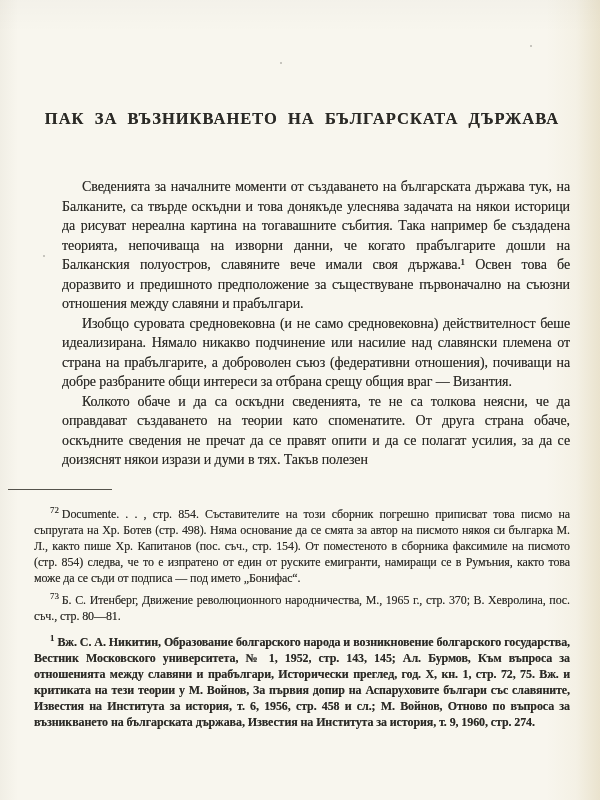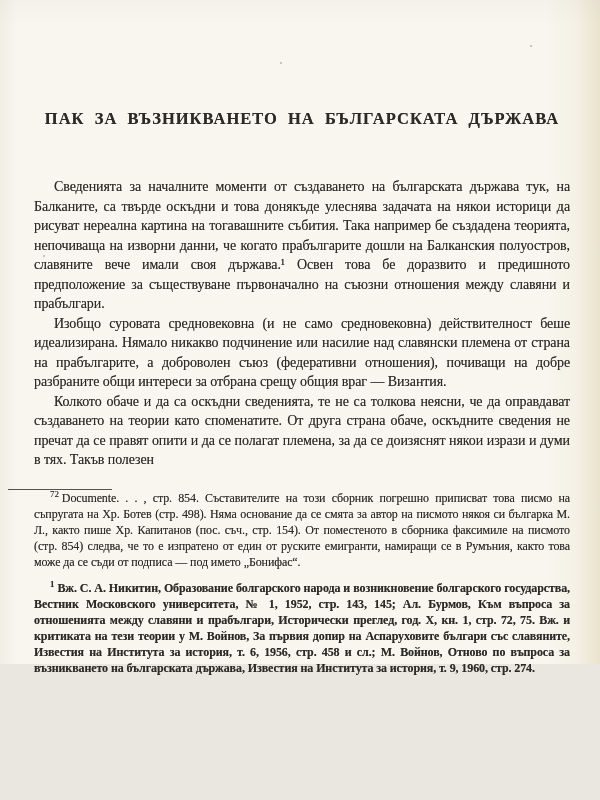--- a/index.html
+++ b/index.html
@@ -7,21 +7,21 @@
     --ink:#2b2a26;
   }
   html,body{margin:0;padding:0;}
   body{
     width:600px;height:800px;overflow:hidden;
     font-family:"Liberation Serif","DejaVu Serif",serif;
     background:#e9e7df;
   }
   .page{
     position:relative;
-    width:600px;height:664px;
+    width:600px;height:800px;
     box-sizing:border-box;
     padding:0 30px 0 34px;
     background:
       linear-gradient(to right, rgba(120,110,80,0.06) 0%, rgba(0,0,0,0) 3%),
       linear-gradient(to left, rgba(170,140,60,0.18) 0%, rgba(170,140,60,0.05) 4%, rgba(0,0,0,0) 9%),
       linear-gradient(to bottom, rgba(0,0,0,0.02) 0%, rgba(0,0,0,0) 4%),
       var(--paper);
     color:var(--ink);
   }
   .page-title{
@@ -38,37 +38,39 @@
   .author{
     margin-top:34px;
     text-align:center;
     font-size:13px;
     letter-spacing:4.5px;
     word-spacing:10px;
     text-shadow:0 0 .3px rgba(43,42,38,.5);
   }
   .body-text{
     margin-top:47px;
+    margin-left:28px;
   }
   .body-text p{
     margin:0;
     font-size:14px;
     line-height:19.5px;
     text-align:justify;
     text-indent:20px;
     letter-spacing:-0.1px;
     text-shadow:0 0 .35px rgba(43,42,38,.55);
   }
   .fn-sep{
     margin:19px 0 0 -26px;
     width:104px;
     border:none;
     border-top:1.5px solid #55534c;
   }
   .footnotes{
+    margin-top:16px;
   }
   .footnotes p{
     margin:0;
     font-size:12px;
     line-height:16px;
     text-align:justify;
     text-indent:16px;
     letter-spacing:-0.1px;
     text-shadow:0 0 .3px rgba(43,42,38,.5);
   }
@@ -87,26 +89,27 @@
 <body>
 
 <div class="page">
 
   <h1 class="page-title">ПАК ЗА ВЪЗНИКВАНЕТО НА БЪЛГАРСКАТА ДЪРЖАВА</h1>
 
 
   <div class="body-text">
     <p>Сведенията за началните моменти от създаването на българската държава тук, на Балканите, са твърде оскъдни и това донякъде улеснява задачата на някои историци да рисуват нереална картина на тогавашните събития. Така например бе създадена теорията, непочиваща на изворни данни, че когато прабългарите дошли на Балканския полуостров, славяните вече имали своя държава.¹ Освен това бе доразвито и предишното предположение за съществуване първоначално на съюзни отношения между славяни и прабългари.</p>
     <p>Изобщо суровата средновековна (и не само средновековна) действителност беше идеализирана. Нямало никакво подчинение или насилие над славянски племена от страна на прабългарите, а доброволен съюз (федеративни отношения), почиващи на добре разбраните общи интереси за отбрана срещу общия враг — Византия.</p>
-    <p>Колкото обаче и да са оскъдни сведенията, те не са толкова неясни, че да оправдават създаването на теории като споменатите. От друга страна обаче, оскъдните сведения не пречат да се правят опити и да се полагат племена, за да се доизяснят някои изрази и думи в тях. Такъв полезен</p>
+    <p>Колкото обаче и да са оскъдни сведенията, те не са толкова неясни, че да оправдават създаването на теории като споменатите. От друга страна обаче, оскъдните сведения не пречат да се правят опити и да се полагат усилия, за да се доизяснят някои изрази и думи в тях. Такъв полезен</p>
   </div>
 
   <hr class="fn-sep">
 
   <div class="footnotes">
     <p><sup class="fn-marker">72</sup><span>Documente. . . , стр. 854. Съставителите на този сборник погрешно приписват това писмо на съпругата на Хр. Ботев (стр. 498). Няма основание да се смята за автор на писмото някоя си българка М. Л., както пише Хр. Капитанов (пос. съч., стр. 154). От поместеното в сборника факсимиле на писмото (стр. 854) следва, че то е изпратено от един от руските емигранти, намиращи се в Румъния, както това може да се съди от подписа — под името „Бонифас“.</span></p>
+    <p><sup class="fn-marker">73</sup><span>Б. С. Итенберг, Движение революционного народничества, М., 1965 г., стр. 370; В. Хевролина, пос. съч., стр. 80—81.</span></p>
     <p class="fn-last"><sup class="fn-marker">1</sup><span>Вж. С. А. Никитин, Образование болгарского народа и возникновение болгарского государства, Вестник Московского университета, № 1, 1952, стр. 143, 145; Ал. Бурмов, Към въпроса за отношенията между славяни и прабългари, Исторически преглед, год. X, кн. 1, стр. 72, 75. Вж. и критиката на тези теории у М. Войнов, За първия допир на Аспаруховите българи със славяните, Известия на Института за история, т. 6, 1956, стр. 458 и сл.; М. Войнов, Отново по въпроса за възникването на българската държава, Известия на Института за история, т. 9, 1960, стр. 274.</span></p>
   </div>
 
   <div class="speck" style="left:43px;top:255px;width:2px;height:2px;"></div>
   <div class="speck" style="left:530px;top:45px;width:2px;height:2px;"></div>
   <div class="speck" style="left:280px;top:62px;width:2px;height:2px;"></div>
 </div>
 
 </body></html>

